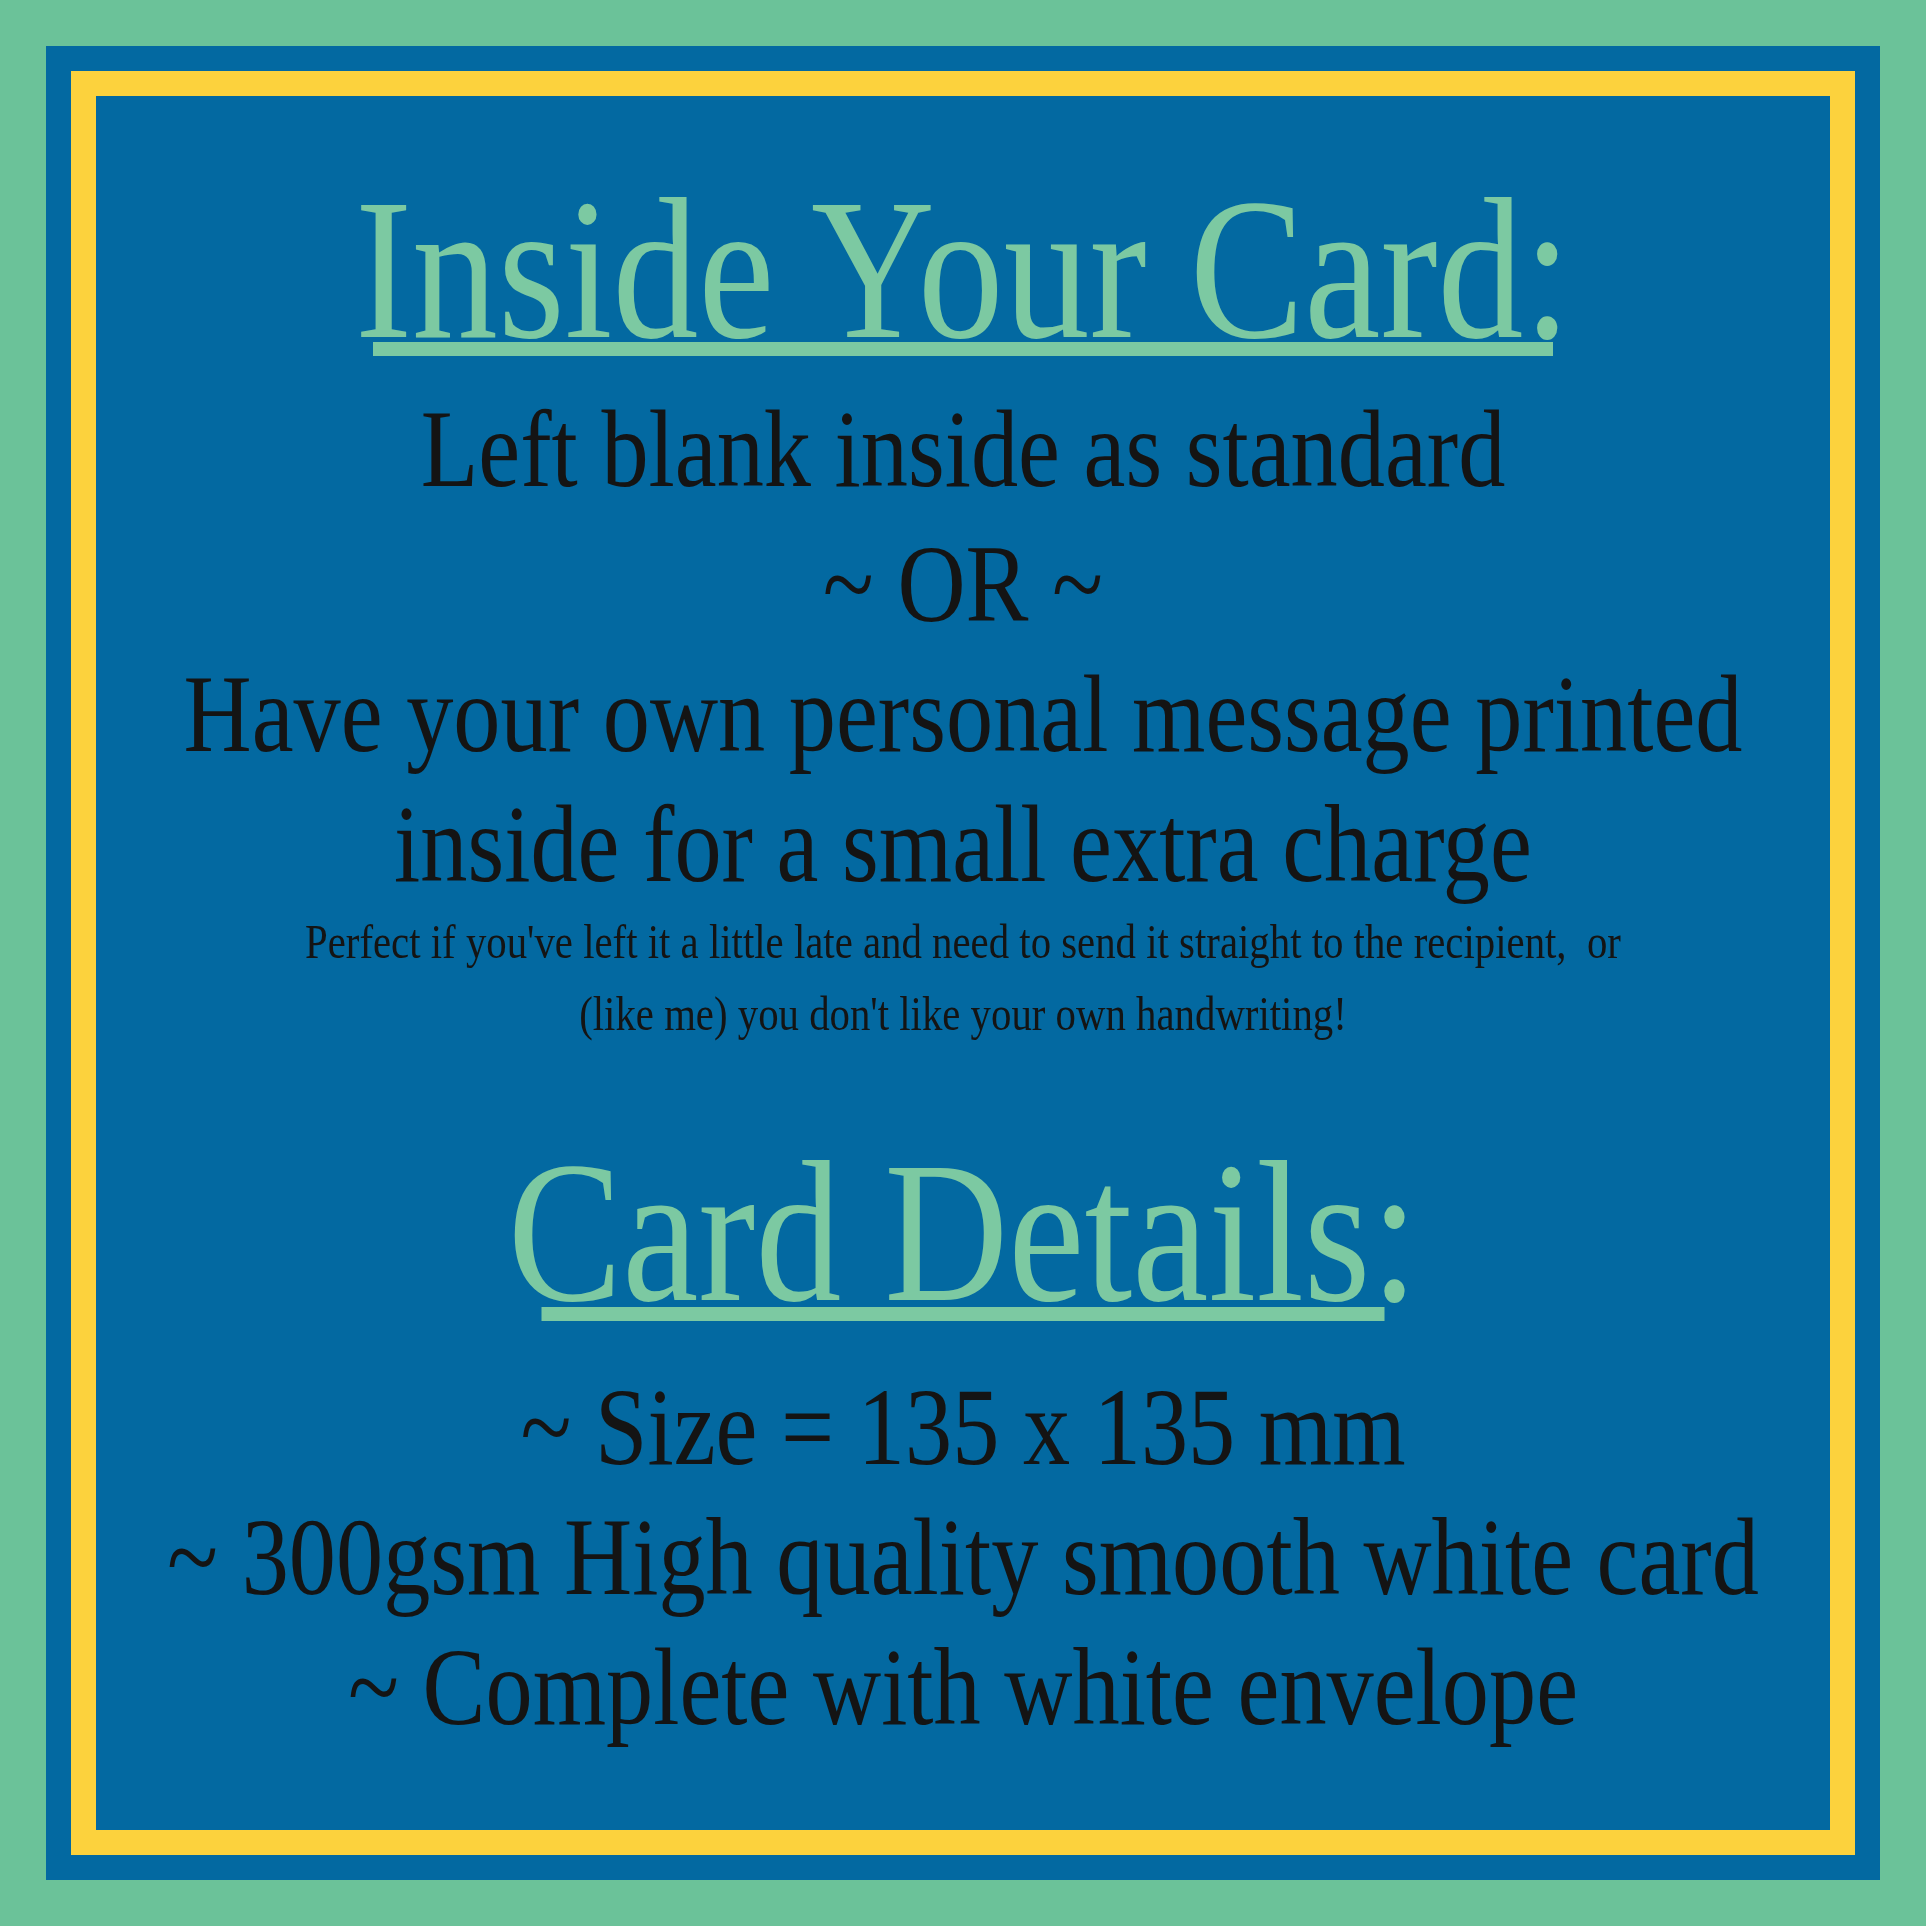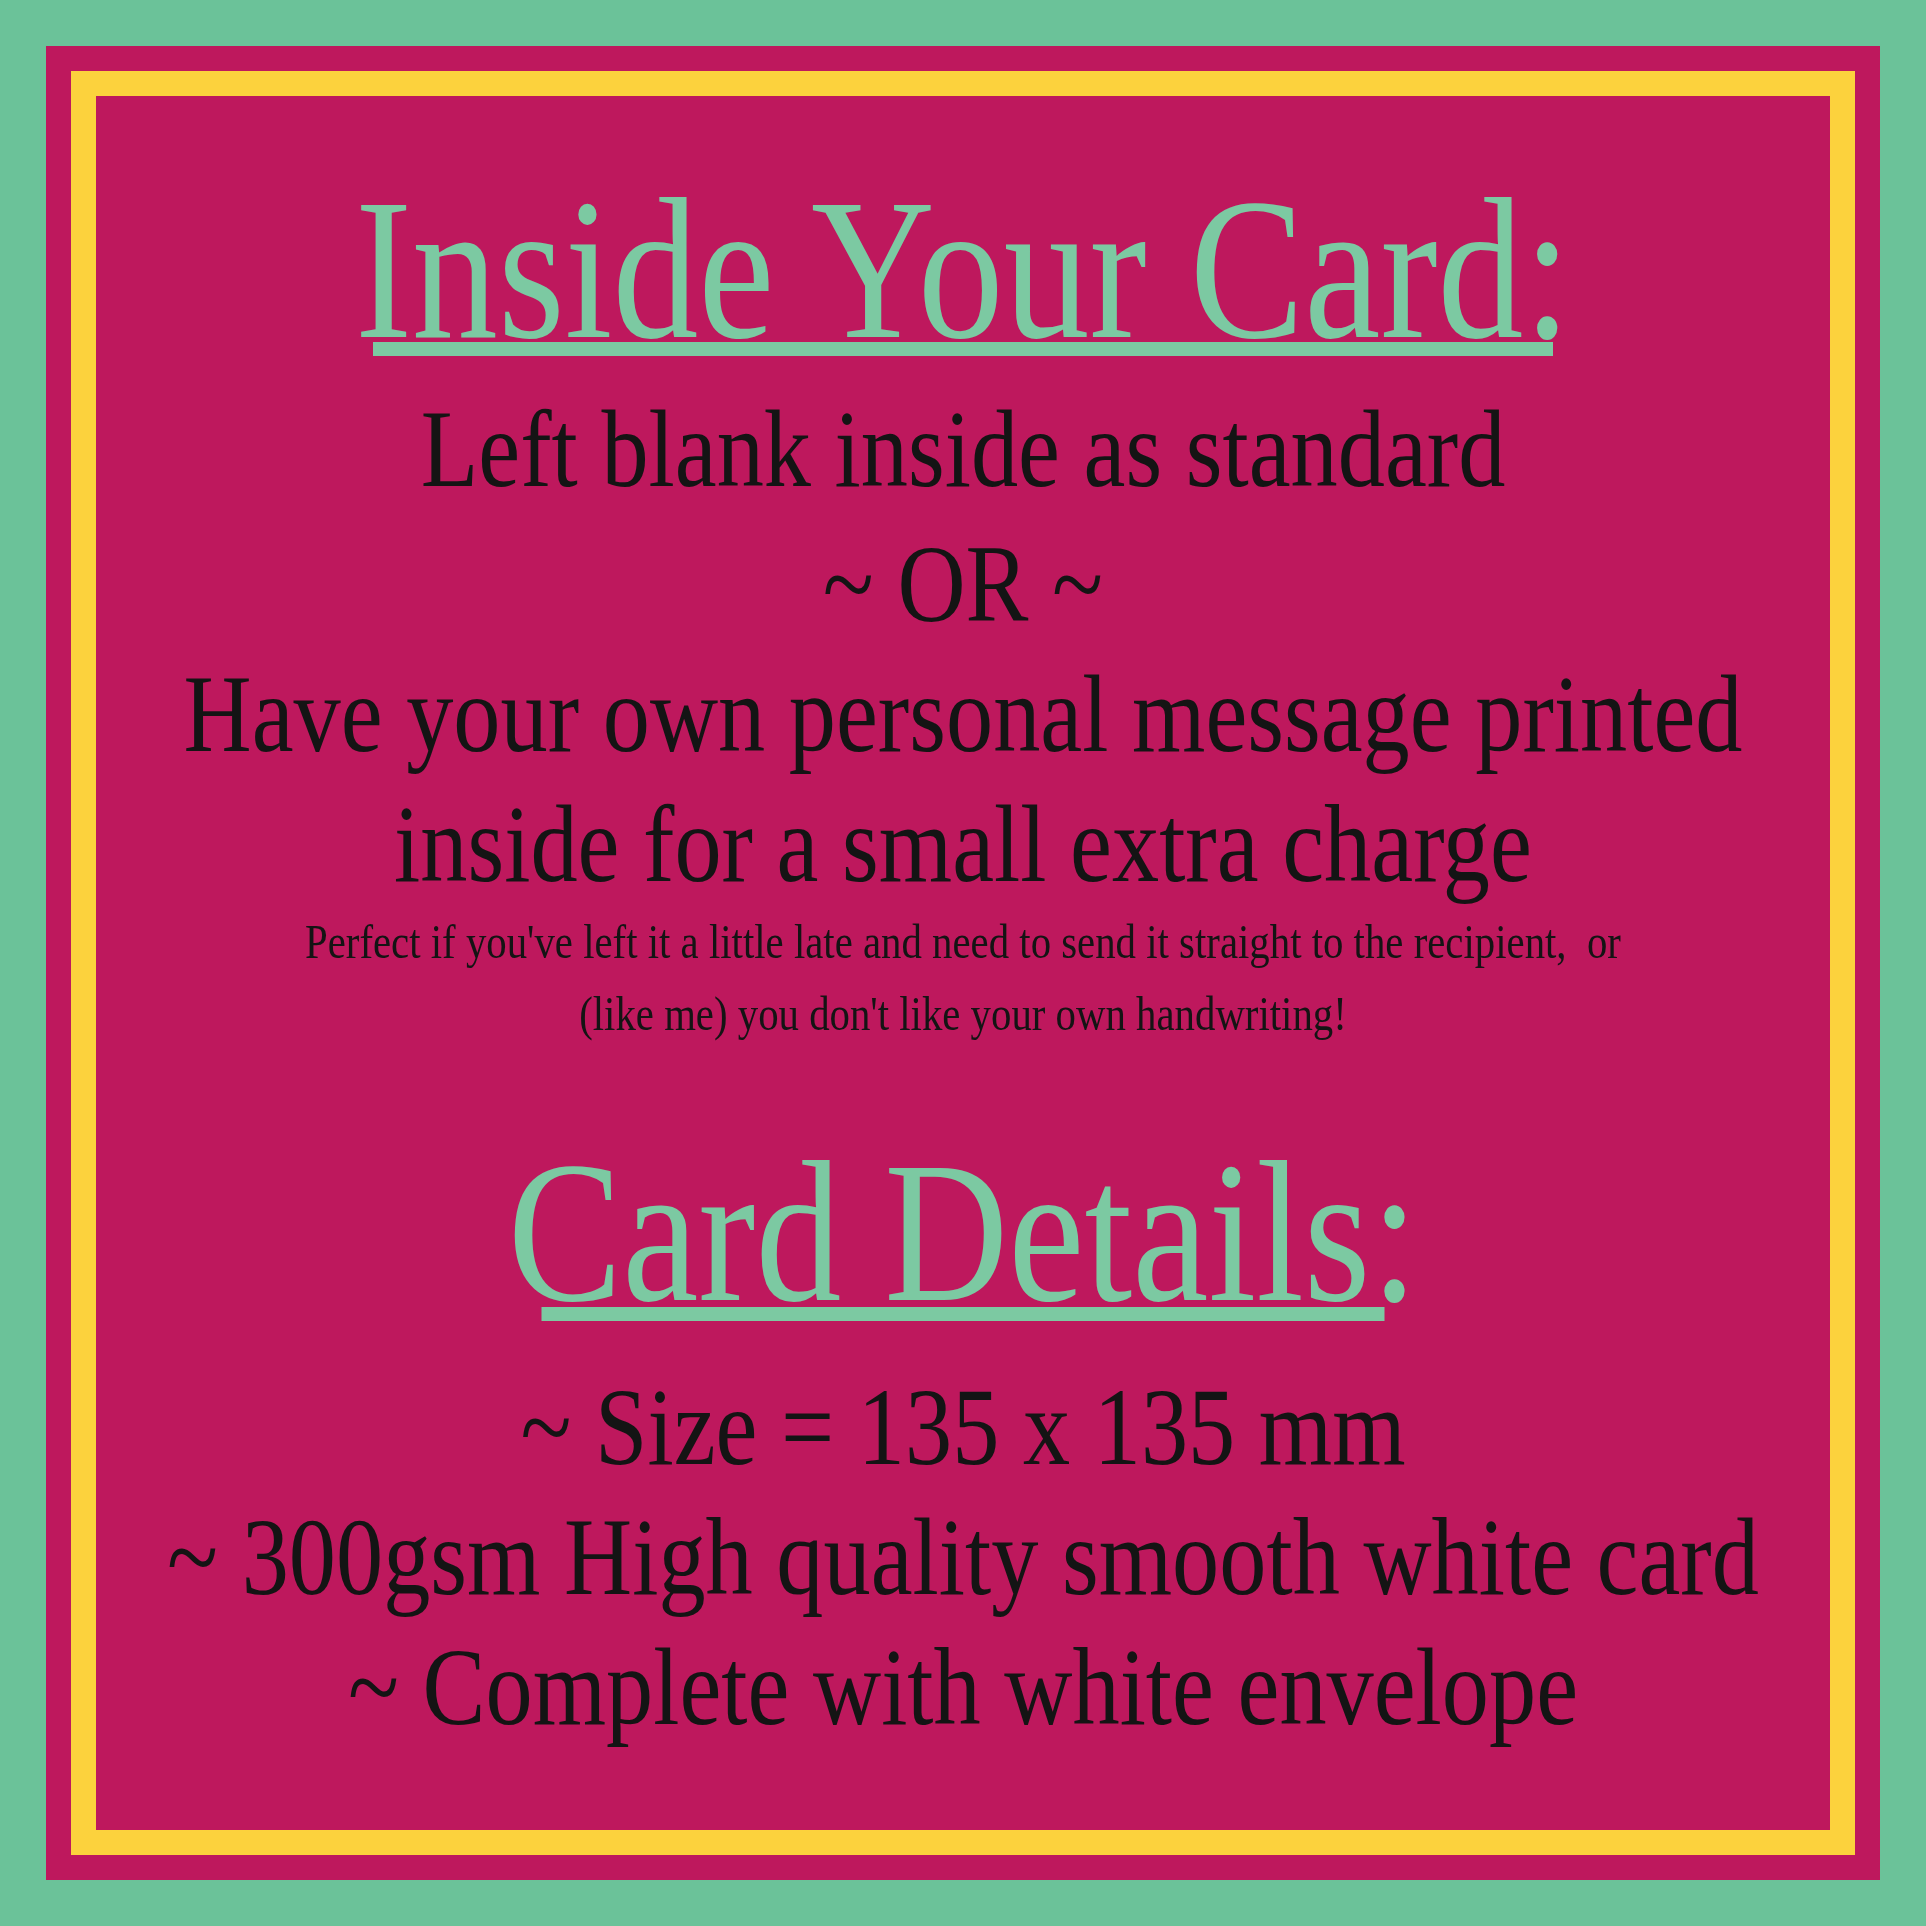--- a/index.html
+++ b/index.html
@@ -55,21 +55,21 @@
   .underline-bar {
     position: absolute;
     left: 50%;
     transform: translateX(-50%);
     height: 13.5px;
   }
 </style>
 </head>
 <body>
 
-<div id="canvas" style="background: #be185d;">
+<div id="canvas" style="background: #0369a1;">
 
   <div class="outer-frame" style="border-color: rgb(107, 194, 153);"></div>
   <div class="inner-frame" style="border-color: rgb(252, 210, 61);"></div>
 
   <div class="line accent-heading" style="top: 168px; color: rgb(124, 201, 162);">Inside Your Card:</div>
   <div class="underline-bar" style="top: 342px; width: 1180px; background: rgb(124, 201, 162);"></div>
 
   <div class="line body-line" style="top: 393px;">Left blank inside as standard</div>
   <div class="line body-line" style="top: 528px;">~ OR ~</div>
   <div class="line body-line" style="top: 658px;">Have your own personal message printed</div>

